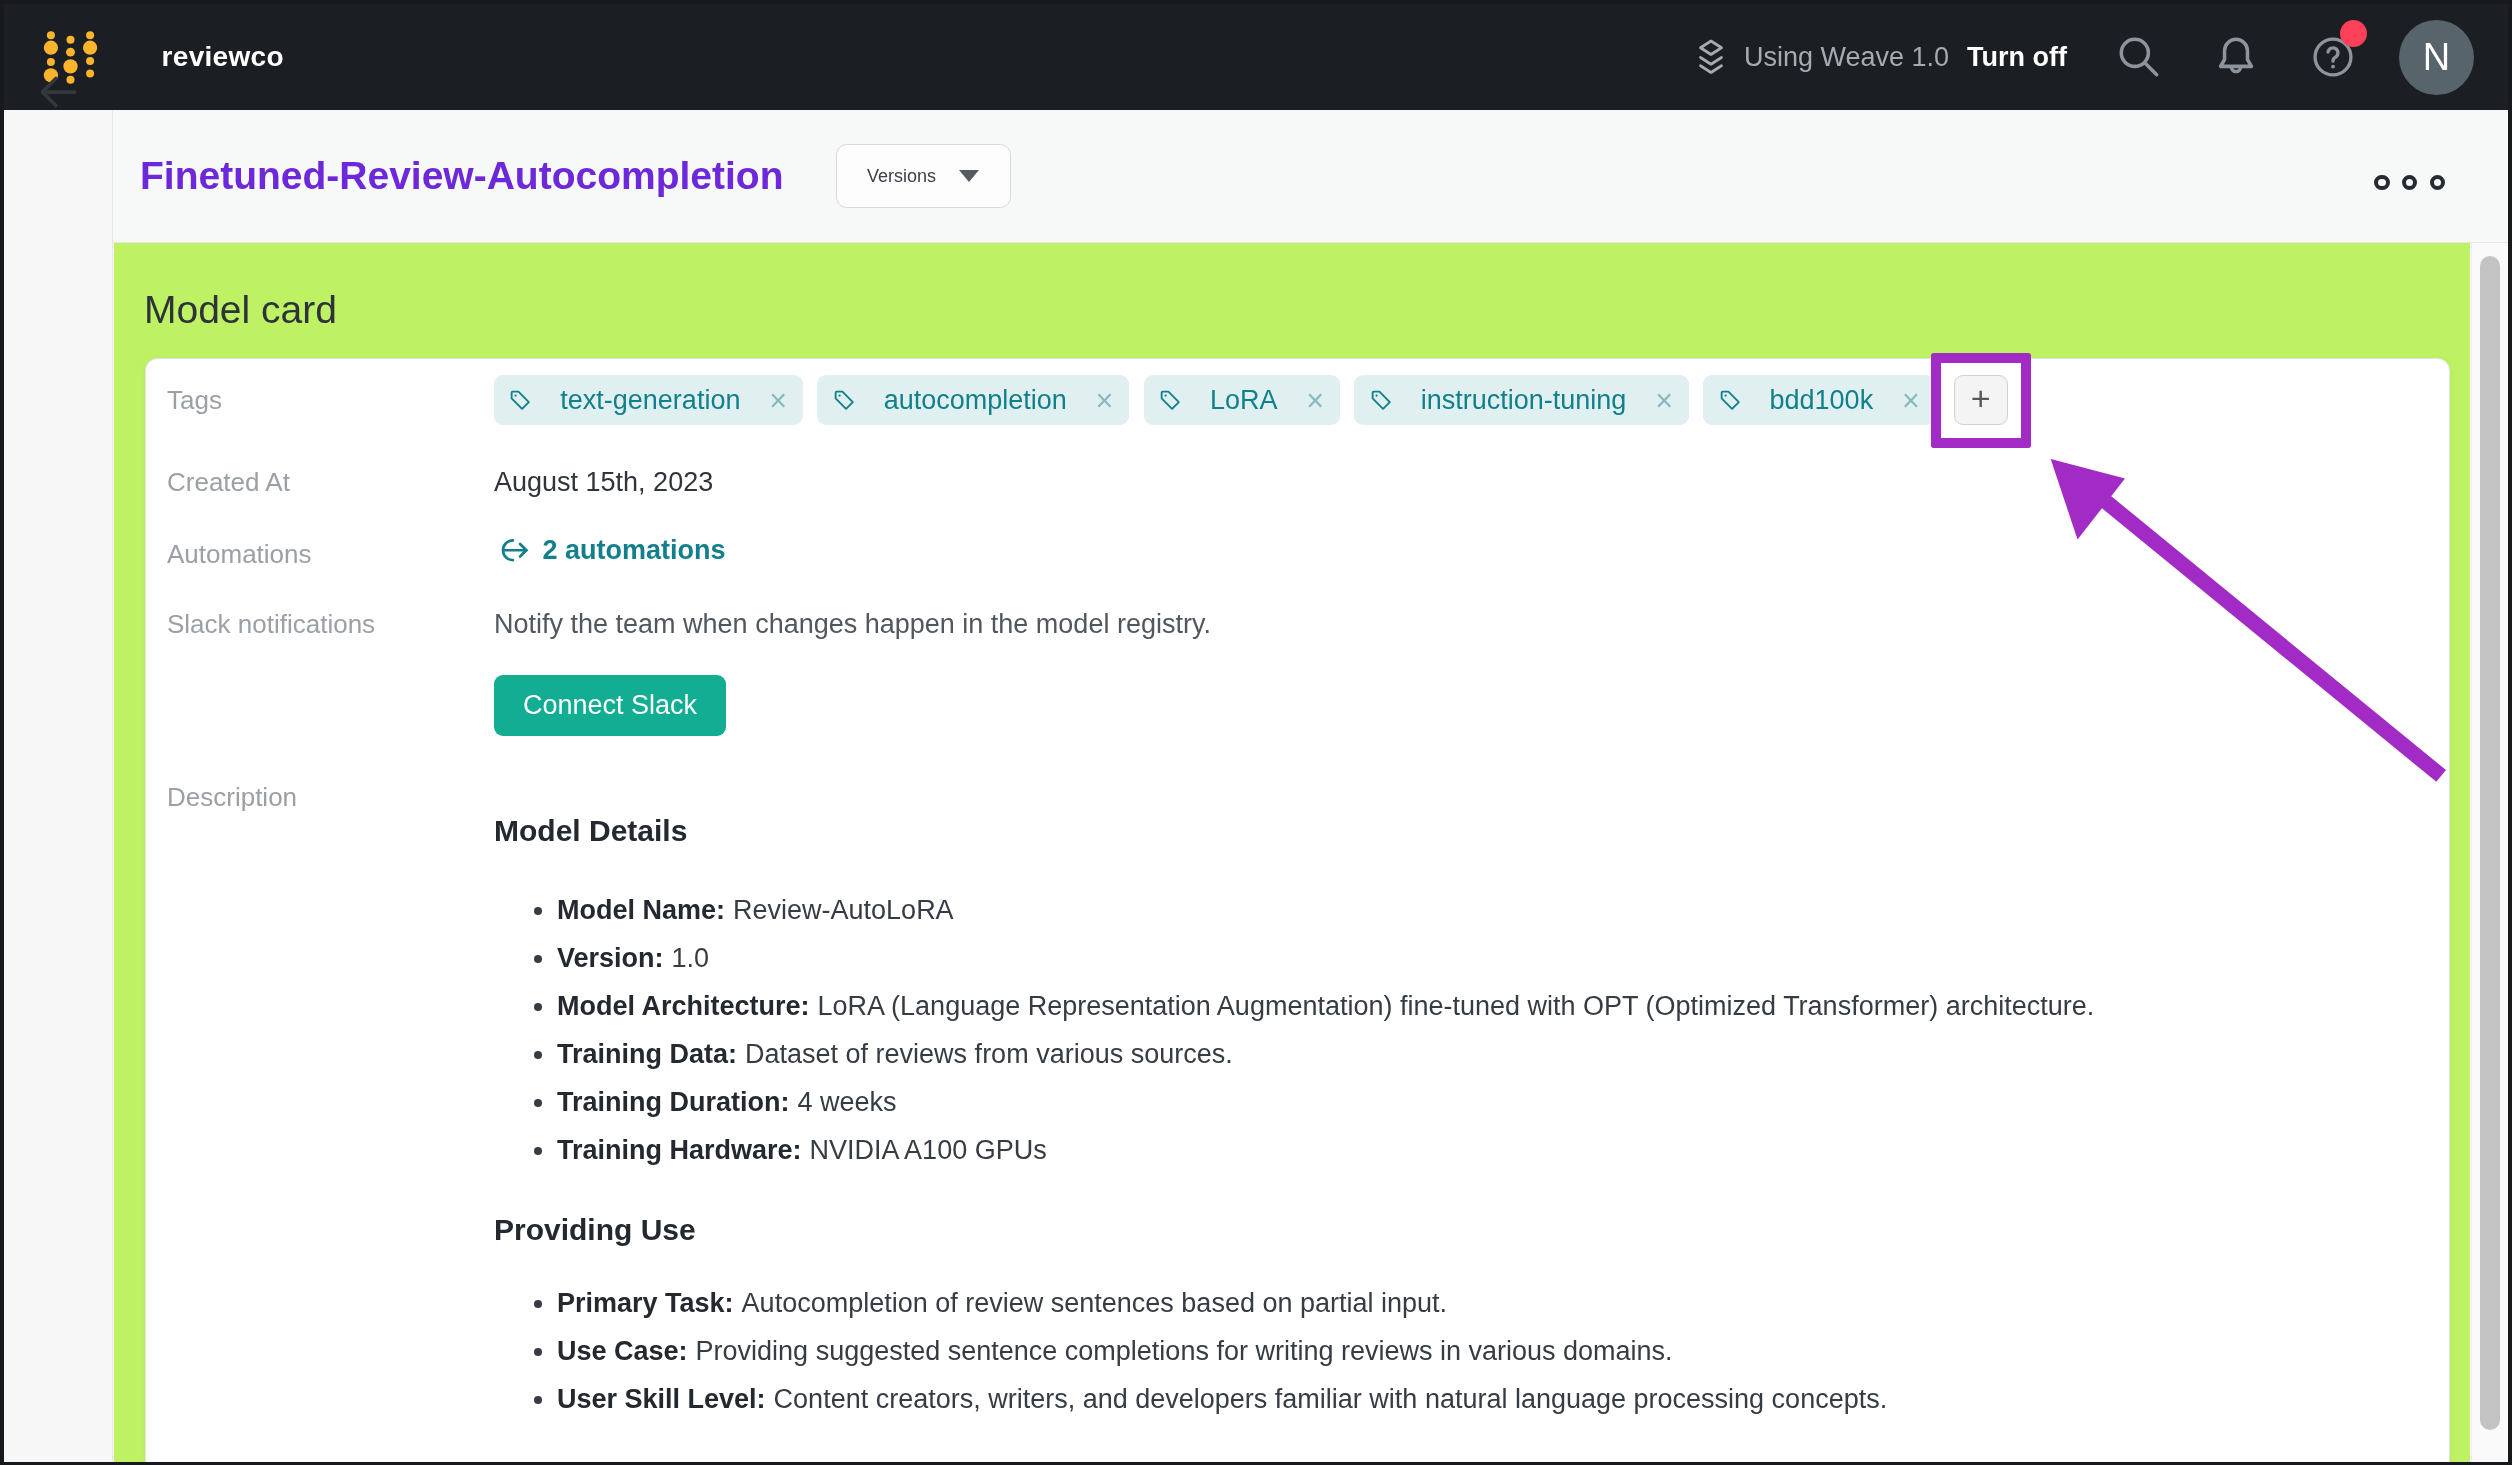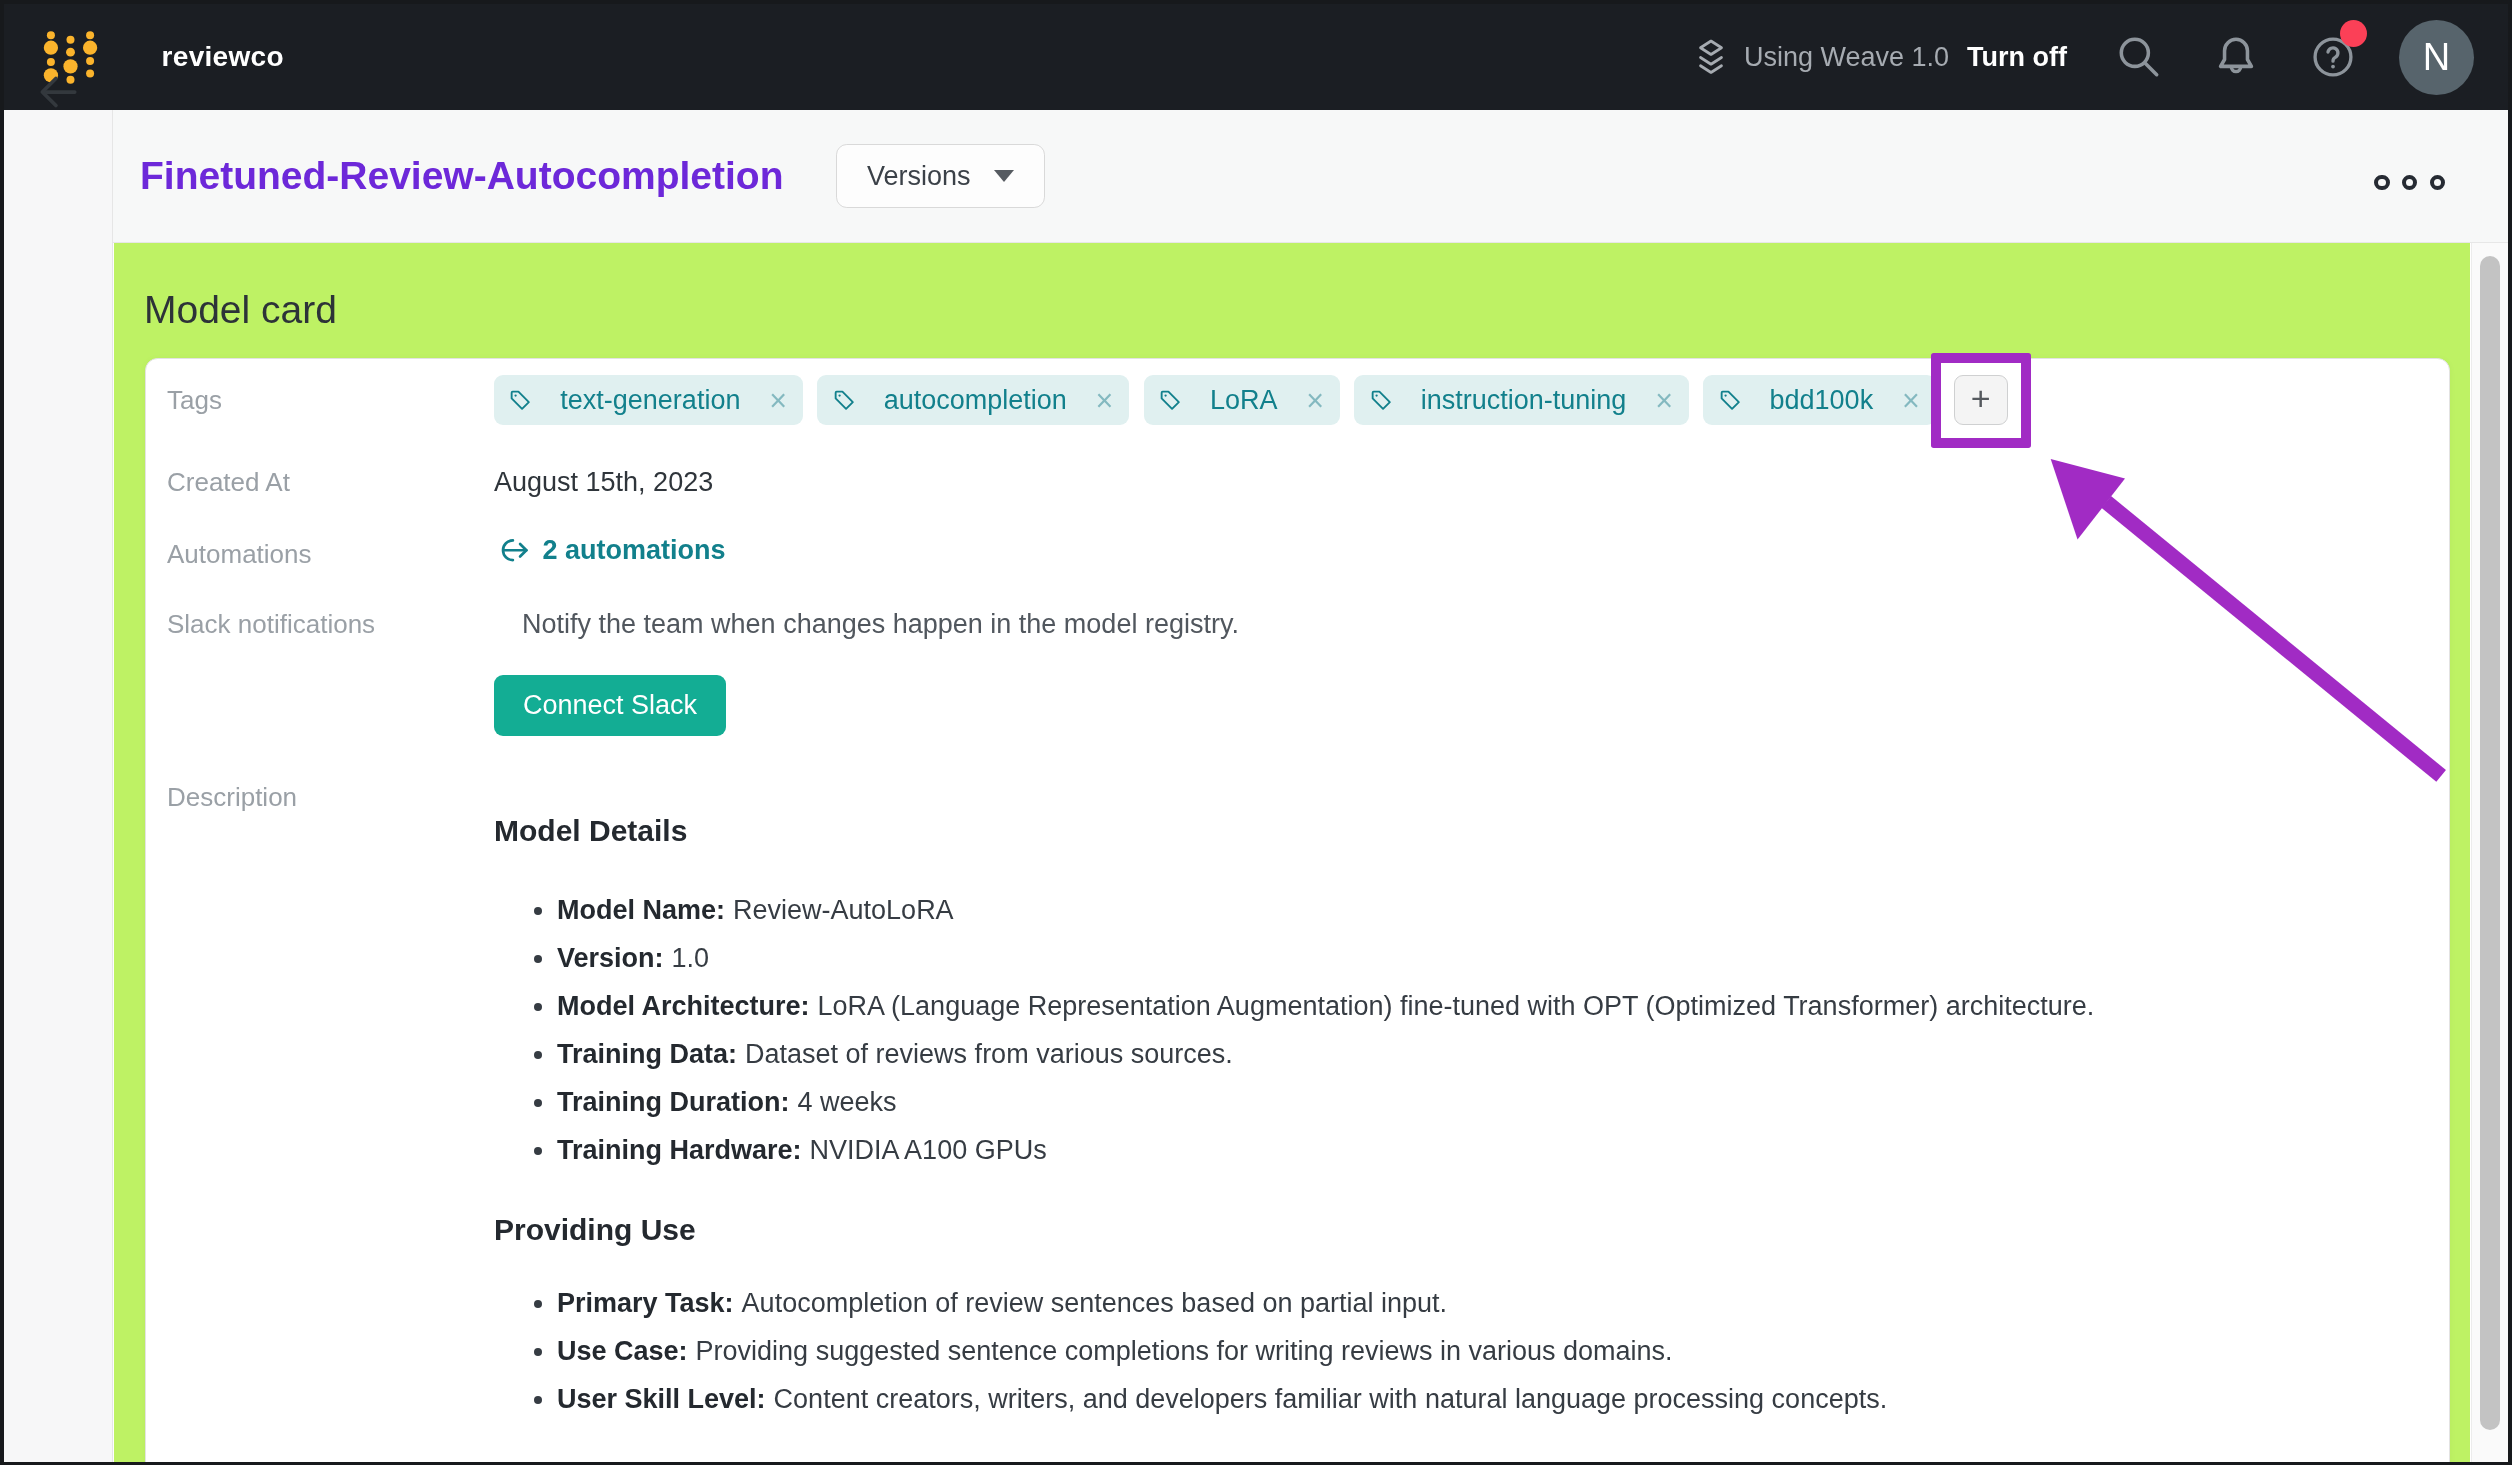--- a/index.html
+++ b/index.html
@@ -29,21 +29,21 @@
 
   
   .leftcol { position:absolute; left:0; top:106px; bottom:0; width:109px;
     background:#f7f7f8; border-right:0.9px solid #e6e6e6; }
   .back-btn { position:absolute; left:29px; top:63px; width:50px; height:50px; cursor:pointer; }
   .subheader { position:absolute; left:109px; top:106px; right:0; height:133px;
     background:#f7f8f8; border-bottom:0.9px solid #e7e7e7; display:flex; align-items:center; }
   .page-title { font-size:39px; font-weight:bold; color:#6d28d9; margin-left:27px; }
   .versions-btn { margin-left:52px; height:64px; padding:0 30.5px; background:#fdfdfd;
     border:1.8px solid #d9d9d9; border-radius:10.8px; display:flex; align-items:center;
-    font-size:27px; color:#3b4148; cursor:pointer; }
+    font-size:18px; color:#3b4148; cursor:pointer; }
   .caret-down { width:0; height:0; border-left:10px solid transparent;
     border-right:10px solid transparent; border-top:12.5px solid #565b61; margin-left:23px; }
   .dots-menu { position:absolute; right:63px; top:65px; display:flex; gap:12.5px; cursor:pointer; }
   .dots-menu i { width:15.2px; height:15.2px; border:4.5px solid #262b33; border-radius:50%; display:block; }
 
   
   .main { position:absolute; left:110px; top:239px; right:38px; bottom:0; background:#bef264; }
   .section-title { position:absolute; left:30px; top:45px; font-size:39px; font-weight:400; color:#2d3338; }
 
   .card { position:absolute; left:30.5px; top:115px; width:2305px; height:1299px;
@@ -69,21 +69,21 @@
     pointer-events:none; overflow:visible; }
 
   .created-row { margin-top:38px; }
   .value-text { font-size:27px; color:#2f353b; line-height:38px; }
 
   .autom-row { margin-top:34px; }
   .autom-link { display:flex; align-items:center; gap:12.5px; color:#12808c;
     font-size:27px; font-weight:bold; cursor:pointer; }
   .autom-link svg { width:36px; height:30.5px; }
 
-  .slack-row { margin-top:32px;gap:28px; }
+  .slack-row { margin-top:32px; }
   .slack-text { font-size:27px; color:#51575e; line-height:38px; }
 
   .connect-row { margin-top:32px; }
   .connect-btn { height:61px; padding:0 29px; background:#13ad94; color:#fff;
     border:none; border-radius:9px; font-size:27px; cursor:pointer;
     font-family:"Liberation Sans", sans-serif; }
 
   .desc-row { margin-top:39px; }
   .desc-label { line-height:45px; }
   .desc-h2 { font-size:36px; font-weight:bold; color:#24292f; line-height:45px; }

